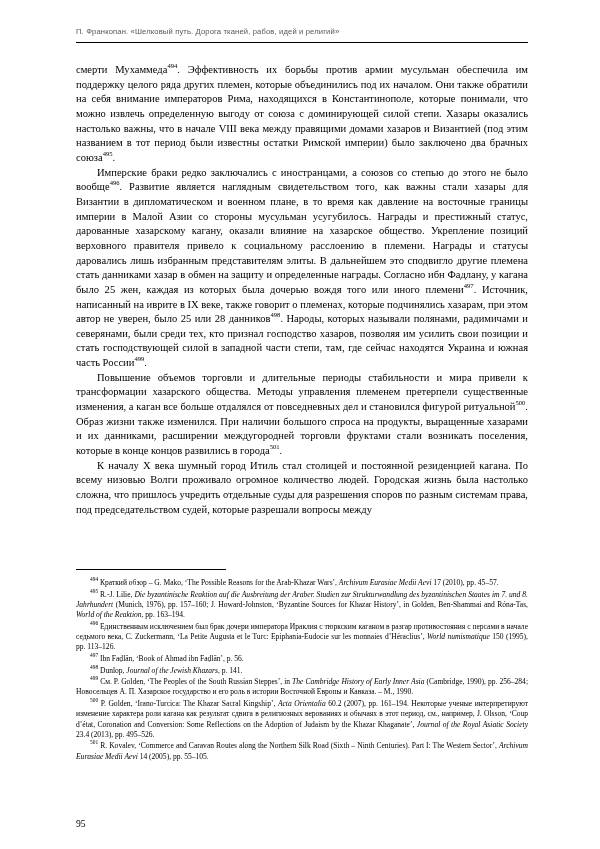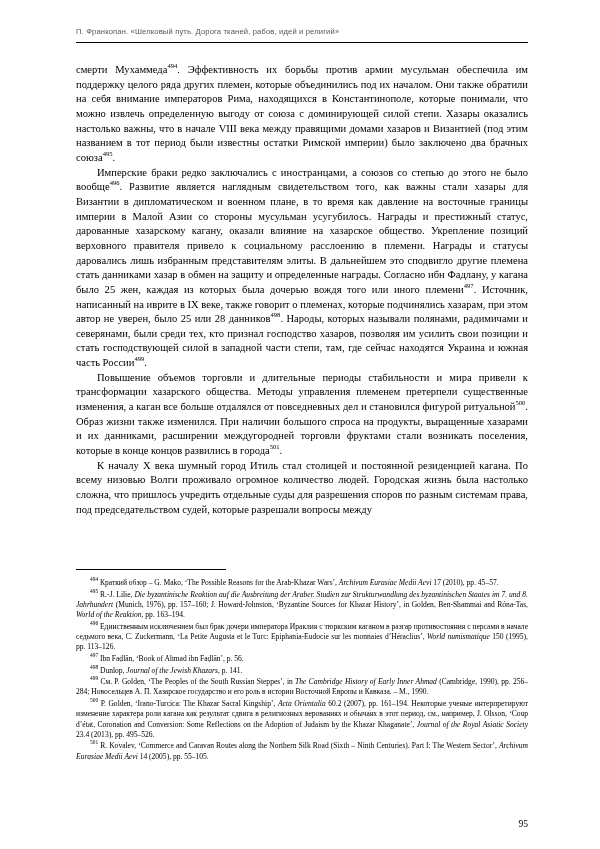--- a/index.html
+++ b/index.html
@@ -97,21 +97,20 @@
   }
   .footnotes i, .body-col i {
   }
 
   
   .folio {
     position: absolute;
     top: 818px;
     left: 76px;
     width: 452px;
-    text-align: right;
     font-size: 9.6px;
   }
 </style>
 </head>
 <body>
 
 <div class="page">
 
   <div class="running-head">П.  Франкопан.  «Шелковый путь. Дорога тканей, рабов, идей и религий»</div>
   <div class="head-rule"></div>
@@ -124,20 +123,20 @@
   </div>
 
   <div class="fn-rule"></div>
 
   <div class="footnotes">
     <p id="fn0"><sup>494</sup> Краткий обзор – G. Mako, ‘The Possible Reasons for the Arab-Khazar Wars’, <i>Archivum Eurasiae Medii Aevi</i> 17 (2010), pp. 45–57.</p>
     <p id="fn1"><sup>495</sup> R.-J. Lilie, <i>Die byzantinische Reaktion auf die Ausbreitung der Araber. Studien zur Strukturwandlung des byzantinischen Staates im 7. und 8. Jahrhundert</i> (Munich, 1976), pp. 157–160; J. Howard-Johnston, ‘Byzantine Sources for Khazar History’, in Golden, Ben-Shammai and Róna-Tas, <i>World of the Reaktion</i>, pp. 163–194.</p>
     <p id="fn2"><sup>496</sup> Единственным исключением был брак дочери императора Ираклия с тюркским каганом в разгар противостояния с персами в начале седьмого века, C. Zuckermann, ‘La Petite Augusta et le Turc: Epiphania-Eudocie sur les monnaies d’Héraclius’, <i>World numismatique</i> 150 (1995), pp. 113–126.</p>
     <p id="fn3"><sup>497</sup> Ibn Faḍlān, ‘Book of Ahmad ibn Faḍlān’, p. 56.</p>
     <p id="fn4"><sup>498</sup> Dunlop, <i>Journal of the Jewish Khazars</i>, p. 141.</p>
-    <p id="fn5"><sup>499</sup> См. P. Golden, ‘The Peoples of the South Russian Steppes’, in <i>The Cambridge History of Early Inner Ahmad</i> (Cambridge, 1990), pp. 256–284; Новосельцев А. П. Хазарское государство и его роль в истории Восточной Европы и Кавказа. – М., 1990.</p>
+    <p id="fn5"><sup>499</sup> См. P. Golden, ‘The Peoples of the South Russian Steppes’, in <i>The Cambridge History of Early Inner Asia</i> (Cambridge, 1990), pp. 256–284; Новосельцев А. П. Хазарское государство и его роль в истории Восточной Европы и Кавказа. – М., 1990.</p>
     <p id="fn6"><sup>500</sup> P. Golden, ‘Irano-Turcica: The Khazar Sacral Kingship’, <i>Acta Orientalia</i> 60.2 (2007), pp. 161–194. Некоторые ученые интерпретируют изменение характера роли кагана как результат сдвига в религиозных верованиях и обычаях в этот период, см., например, J. Olsson, ‘Coup d’état, Coronation and Conversion: Some Reflections on the Adoption of Judaism by the Khazar Khaganate’, <i>Journal of the Royal Asiatic Society</i> 23.4 (2013), pp. 495–526.</p>
     <p id="fn7"><sup>501</sup> R. Kovalev, ‘Commerce and Caravan Routes along the Northern Silk Road (Sixth – Ninth Centuries). Part I: The Western Sector’, <i>Archivum Eurasiae Medii Aevi</i> 14 (2005), pp. 55–105.</p>
   </div>
 
   <div class="folio">95</div>
 
 </div>
 
 </body></html>

